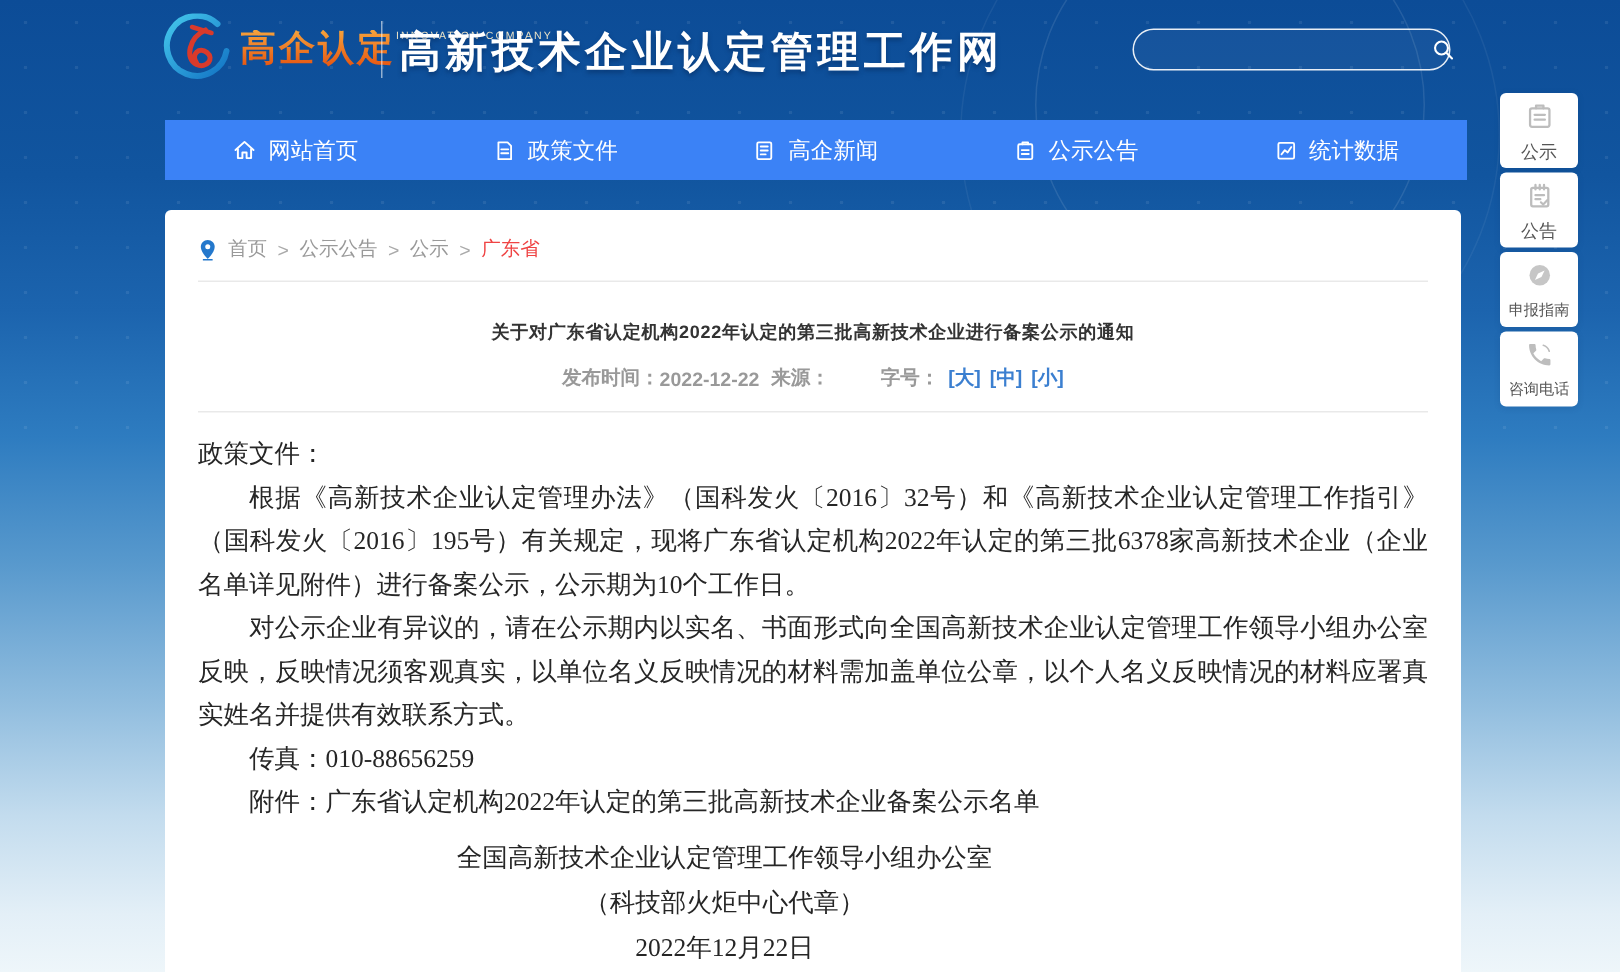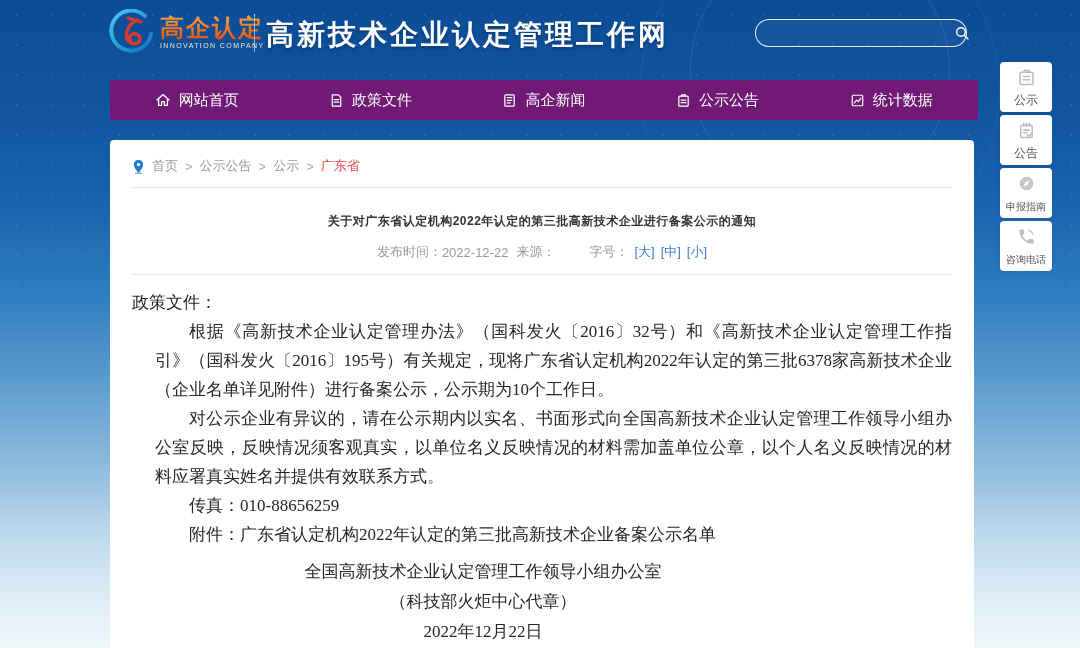--- a/index.html
+++ b/index.html
@@ -21,21 +21,21 @@
   .bg-decor .dots {
     position: absolute; inset: 0 0 55% 0;
     background-image: radial-gradient(rgba(255,255,255,.08) 1px, transparent 1.4px);
     background-size: 34px 30px;
   }
 
   
   .header { position: absolute; left: 0; top: 0; width: 1080px; height: 80px; }
   .logo-wrap { position: absolute; left: 108px; top: 8px; height: 50px; display: flex; align-items: center; }
   .logo-mark { width: 48px; height: 48px; flex: 0 0 auto; }
-  .logo-text { margin-left: 4px; display: flex; flex-direction: column; }
+  .logo-text { margin-left: 4px; display: flex; flex-direction: row; }
   .logo-cn {
     font-size: 24px; font-weight: bold; letter-spacing: 2px; line-height: 26px;
     color: #f07822;
     background: linear-gradient(180deg, #f6a33c, #e4510f);
     -webkit-background-clip: text; background-clip: text; -webkit-text-fill-color: transparent;
   }
   .logo-en { font-size: 7px; letter-spacing: 1.4px; color: #efe6c8; line-height: 10px; }
   .logo-divider { position: absolute; left: 254px; top: 14px; width: 1px; height: 38px; background: rgba(255,255,255,.55); }
   .site-title {
     position: absolute; left: 266px; top: 16px;
@@ -49,21 +49,21 @@
   }
   .search-box input {
     flex: 1; border: none; outline: none; background: transparent;
     padding: 0 8px 0 14px; color: #fff; font-size: 13px; height: 24px;
   }
   .search-btn { width: 28px; height: 26px; display: flex; align-items: center; justify-content: center; cursor: pointer; background: none; border: none; }
 
   
   .nav {
     position: absolute; left: 110px; top: 80px; width: 868px; height: 40px;
-    background: #701a75; display: flex;
+    background: #3b82f6; display: flex;
   }
   .nav-item {
     flex: 1; display: flex; align-items: center; justify-content: center; gap: 8px;
     color: #ffffff; font-size: 15px; cursor: pointer;
   }
   .nav-item svg { display: block; }
 
   
   .quickbar { position: absolute; left: 1000px; top: 62px; width: 52px; }
   .quick-card {
@@ -87,32 +87,32 @@
   .breadcrumb .crumb { cursor: pointer; }
   .breadcrumb .sep { color: #aaa; }
   .breadcrumb .current { color: #ef4444; }
   .divider { border-top: 1px solid #e9e9e9; margin-top: 12px; }
   .article-title {
     margin-top: 25px; text-align: center;
     font-size: 12px; font-weight: bold; color: #333; letter-spacing: .5px;
   }
   .article-meta {
     margin-top: 13px; display: flex; justify-content: center; align-items: center;
-    font-size: 13px; color: #999;
+    font-size: 13px; color: #999; font-weight: bold;
   }
   .article-meta .gap { width: 34px; }
   .article-meta .size-btn { color: #3b7fd0; margin-left: 6px; cursor: pointer; }
   .meta-divider { border-top: 1px solid #e9e9e9; margin-top: 13px; }
 
   .article-body {
     margin-top: 13px;
     font-family: "Liberation Serif", "DejaVu Serif", serif;
     font-size: 17px; line-height: 29px; color: #262626; text-align: justify;
   }
-  .article-body p.indent { text-indent: 2em; margin-left: 23px; }
+  .article-body p.indent { text-indent: 2em; }
 
   .signature { margin-top: 8px; text-align: center; padding-right: 118px;
     font-family: "Liberation Serif", "DejaVu Serif", serif;
     font-size: 17px; line-height: 30px; color: #262626; }
 </style>
 </head>
 <body>
 
 <div class="bg-decor">
   <div class="dots"></div>

